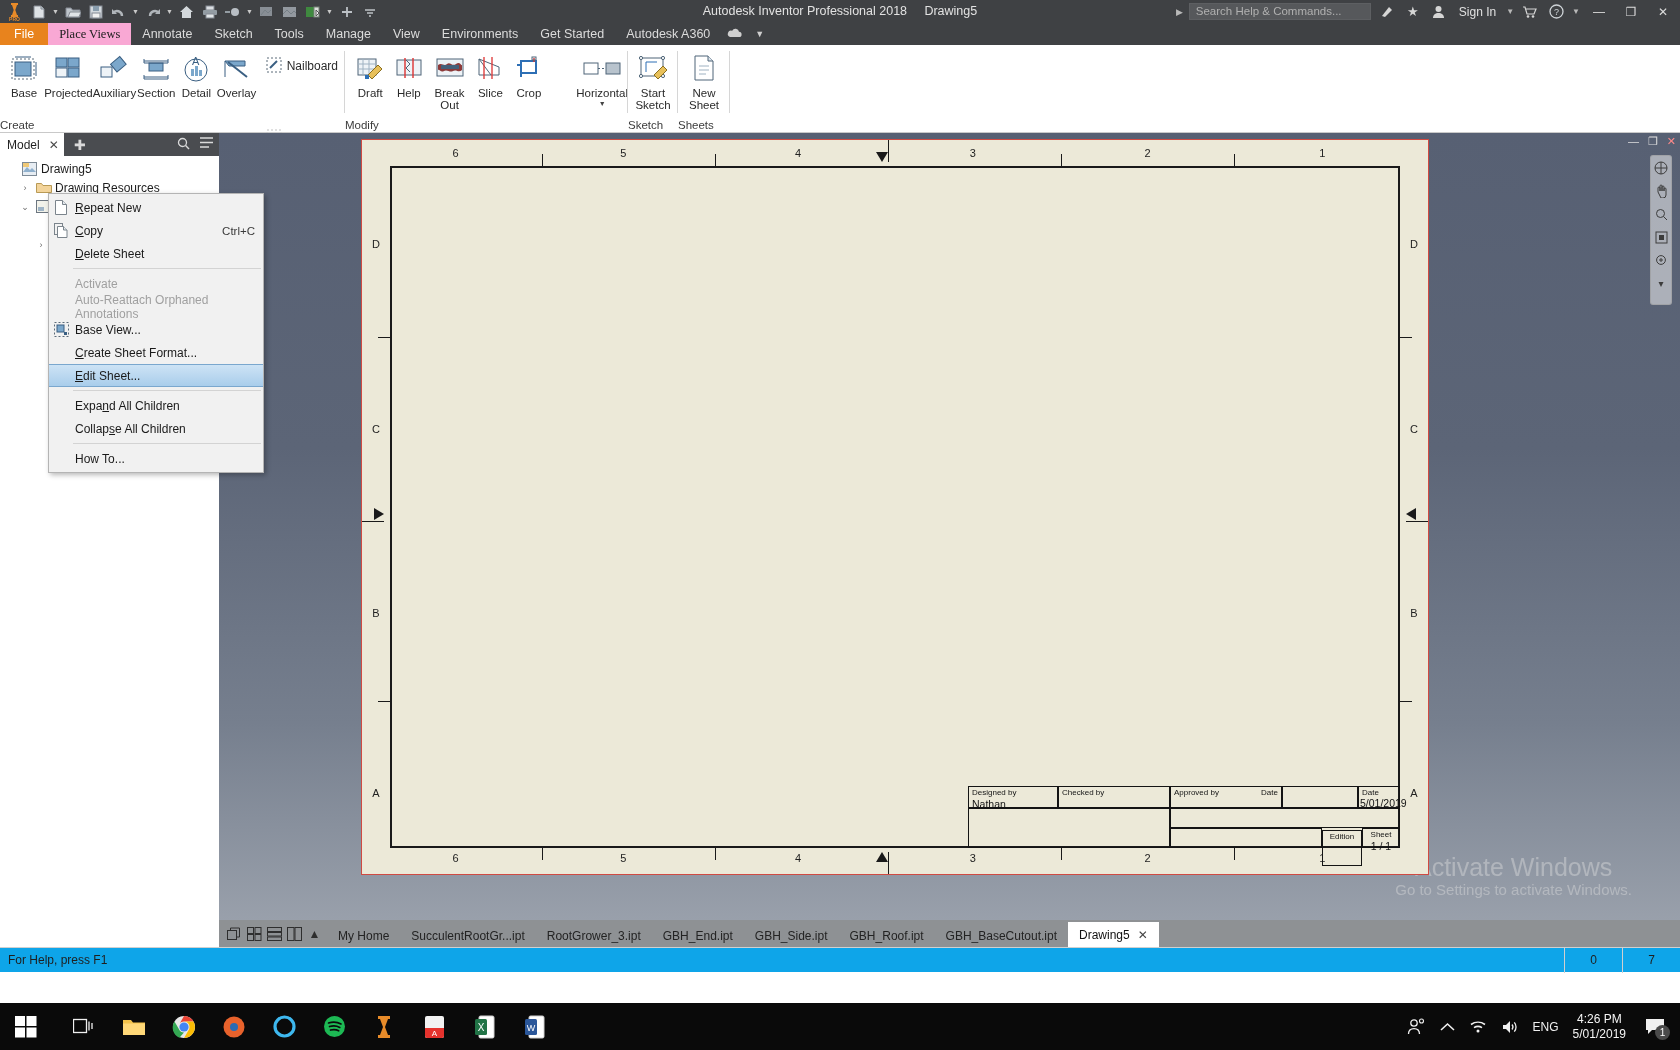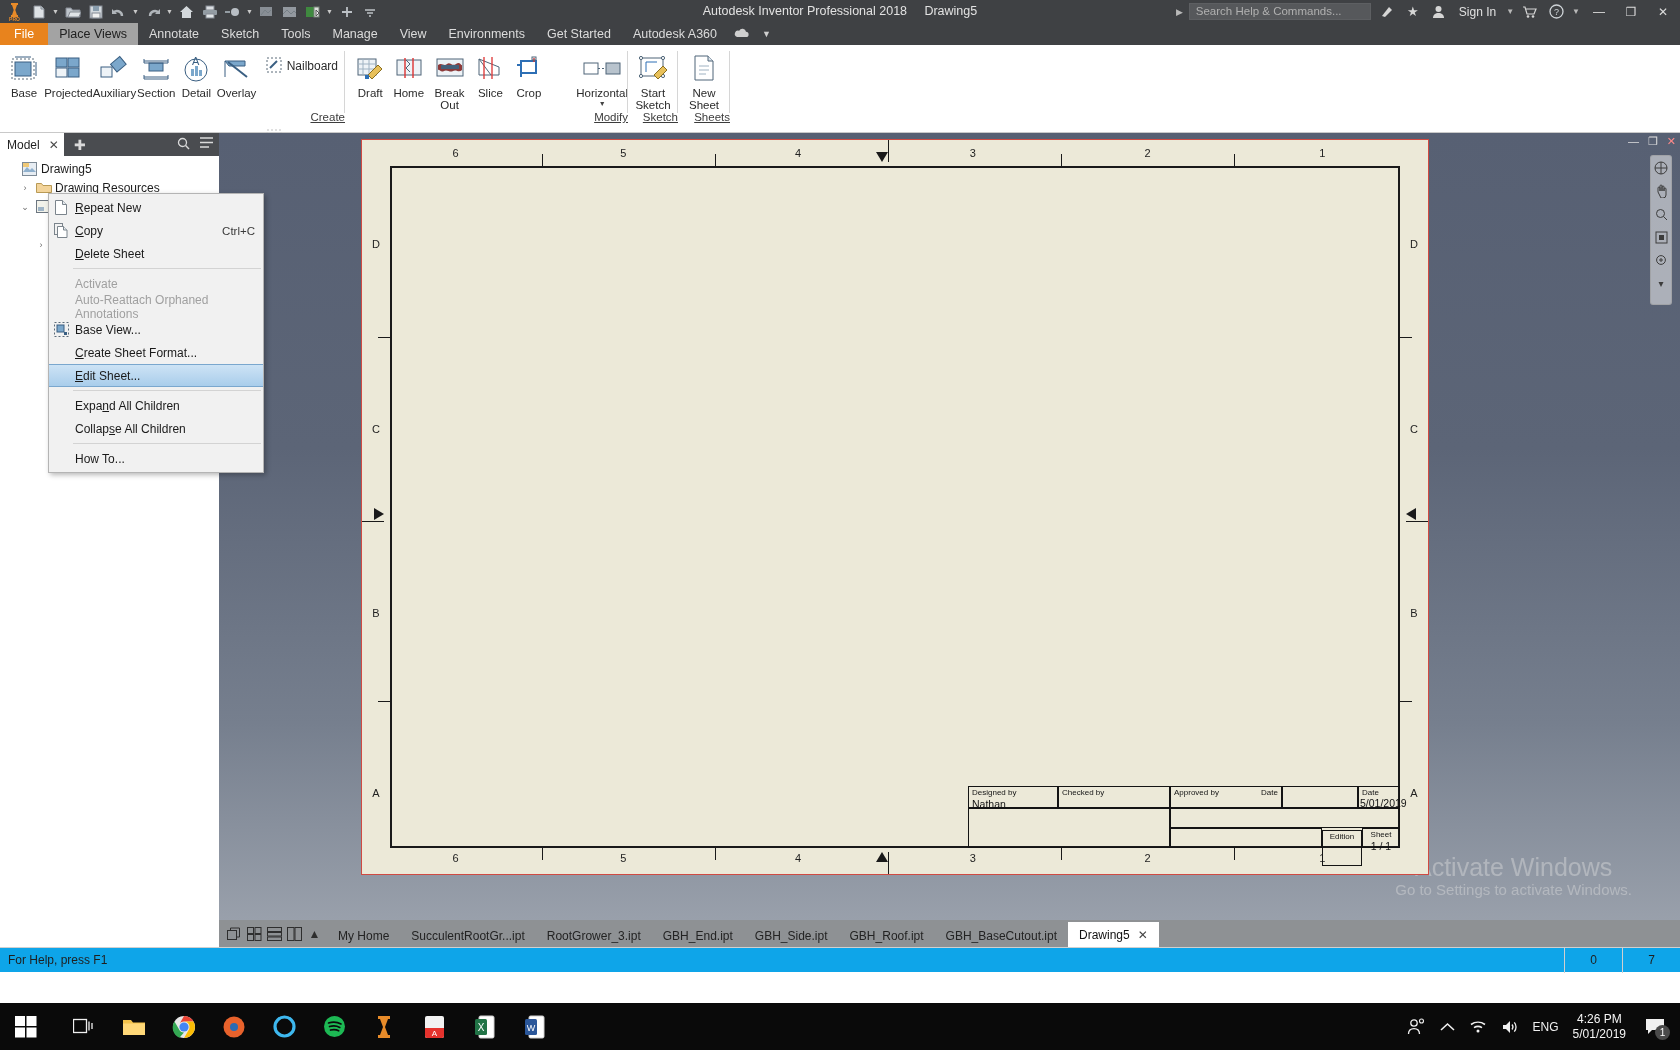--- a/index.html
+++ b/index.html
@@ -32,34 +32,34 @@
   .signin { font-size: 12px; color: #e0e0e0; padding: 0 4px; }
   .wbtn { width: 26px; height: 23px; display: flex; align-items: center; justify-content: center; color: #dcdcdc; font-size: 12px; }
 
   
   .ribbontabs {
     position: absolute; left: 0; top: 23px; width: 1680px; height: 22px;
     background: #3f4144; display: flex; align-items: stretch; font-size: 12.5px;
   }
   .rtab { padding: 0 11px; display: flex; align-items: center; color: #dcdcdc; white-space: nowrap; }
   .rtab.file { background: #e8831d; color: #fff; font-weight: normal; padding: 0 14px; }
-  .rtab.active { background: #a3a3a3; color: #202020; }
+  .rtab.active { background: #f9a8d4; color: #202020; font-family: Liberation Serif, serif; }
   .rtab-caret { padding: 0 8px; display: flex; align-items: center; color: #cfcfcf; font-size: 9px; }
   .a360-ico { width: 26px; display: flex; align-items: center; justify-content: center; color: #cfcfcf; }
 
   
   .ribbon {
     position: absolute; left: 0; top: 45px; width: 1680px; height: 88px;
     background: #ffffff; border-bottom: 1px solid #c9c9c9;
   }
   .panel { position: absolute; top: 0; height: 88px; }
   .panel .items { display: flex; align-items: flex-start; height: 68px; padding-top: 4px; }
   .panel .ptitle {
-    position: absolute; bottom: 10px; left: 0; width: 100%; text-align: right;
-    font-size: 11.5px; color: #3c3c3c; text-decoration: underline;
+    position: absolute; bottom: 2px; left: 0; width: 100%; text-align: left;
+    font-size: 11.5px; color: #3c3c3c;
   }
   .panel .sep { position: absolute; right: 0; top: 6px; bottom: 20px; width: 1px; background: #d6d6d6; }
   .bigbtn {
     width: 50px; display: flex; flex-direction: column; align-items: center; gap: 2px;
     font-size: 11.5px; color: #2b2b2b; cursor: default;
   }
   .bigbtn .ic { height: 36px; display: flex; align-items: flex-end; justify-content: center; }
   .bigbtn .lb { text-align: center; line-height: 12px; }
   .smallbtn { display: flex; align-items: center; gap: 5px; font-size: 12px; color: #2b2b2b; height: 22px; padding: 0 3px; }
   .smallbtn.disabled { color: #14532d; margin-top: 40px; }
@@ -438,21 +438,21 @@
           <div class="lb">Draft</div>
         </div>
         <div class="bigbtn">
           <div class="ic">
             <svg width="34" height="32" viewBox="0 0 34 32">
                 <rect x="5" y="7" width="24" height="15" fill="#eef3f7" stroke="#4f6578"></rect>
                 <path d="M13 5v20M21 5v20" stroke="#d33" stroke-width="1.4"></path>
                 <path d="M14 7l4 4-4 4 4 4" stroke="#4f6578" fill="none"></path>
               </svg>
           </div>
-          <div class="lb">Home</div>
+          <div class="lb">Help</div>
         </div>
         <div class="bigbtn" style="width:56px;">
           <div class="ic">
             <svg width="34" height="32" viewBox="0 0 34 32">
                 <rect x="4" y="6" width="26" height="17" fill="#eef3f7" stroke="#4f6578"></rect>
                 <path d="M5 12c4-3 6 2 9-1s5 3 9 0 5 2 6 1v5c-3 3-6-1-9 1s-6-2-9 0-5-2-6-1z" fill="#8c3a3a"></path>
                 <rect x="8" y="12" width="18" height="4" fill="#44607a"></rect>
               </svg>
           </div>
           <div class="lb">Break Out</div>

